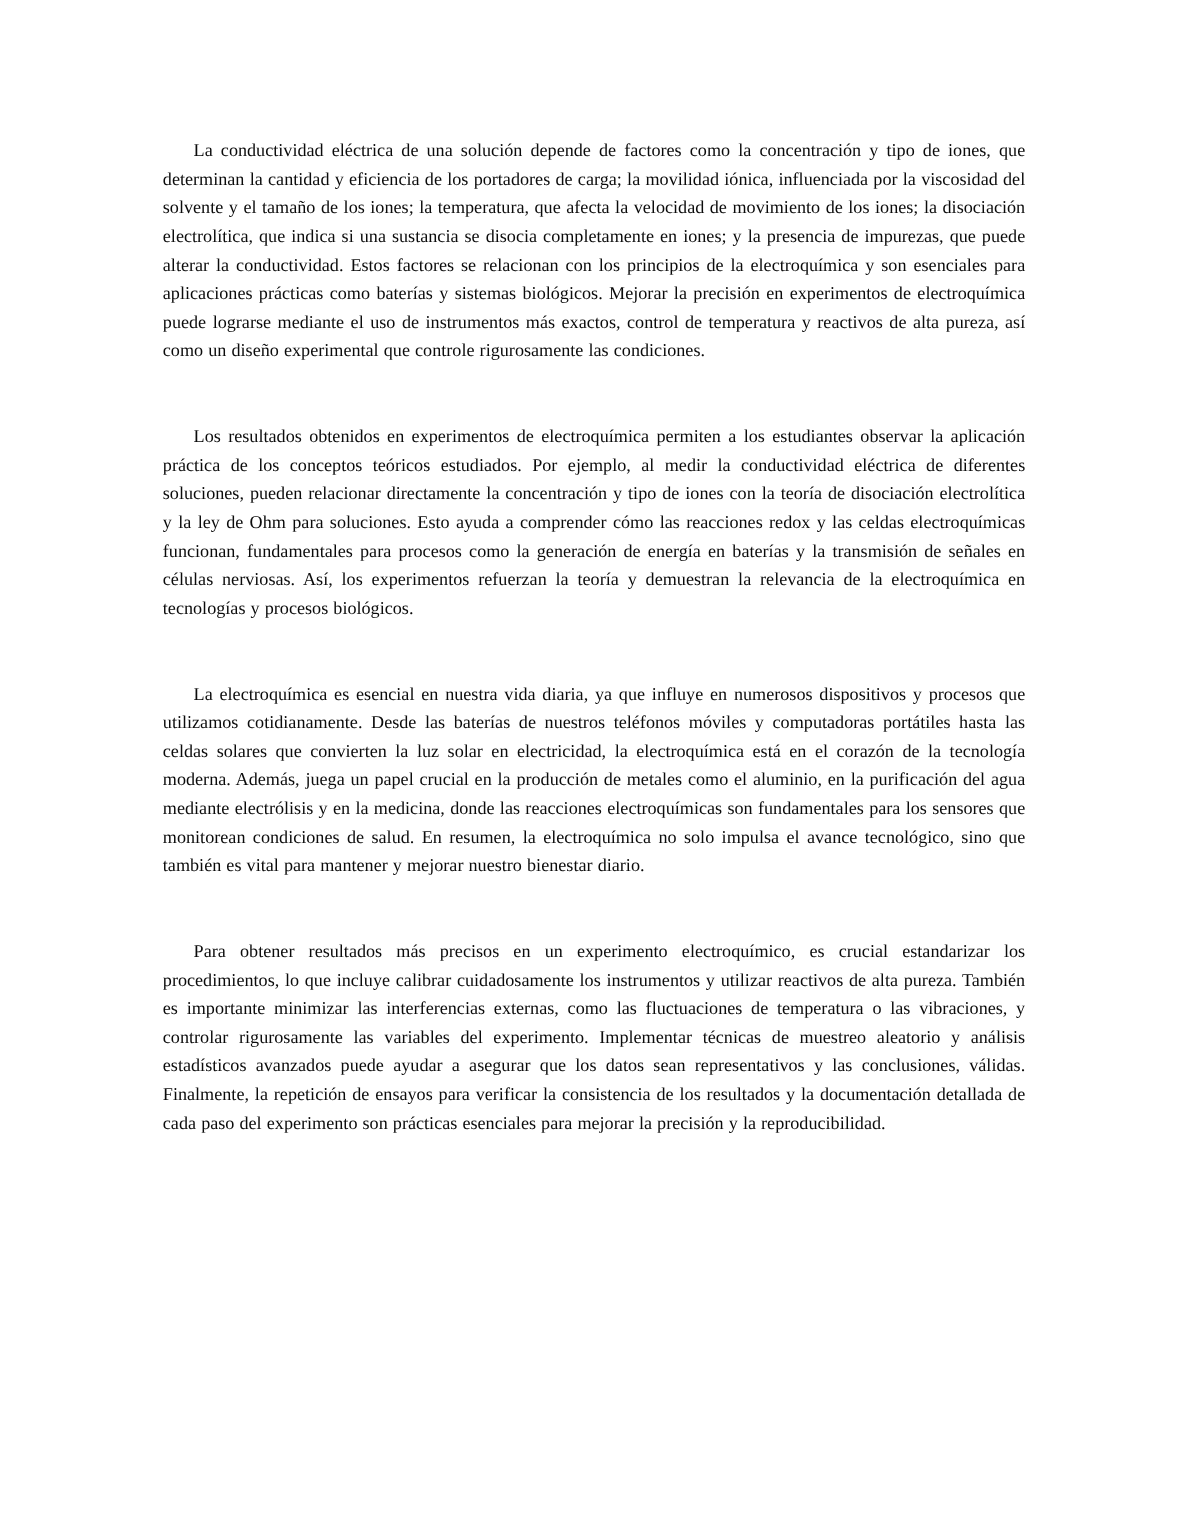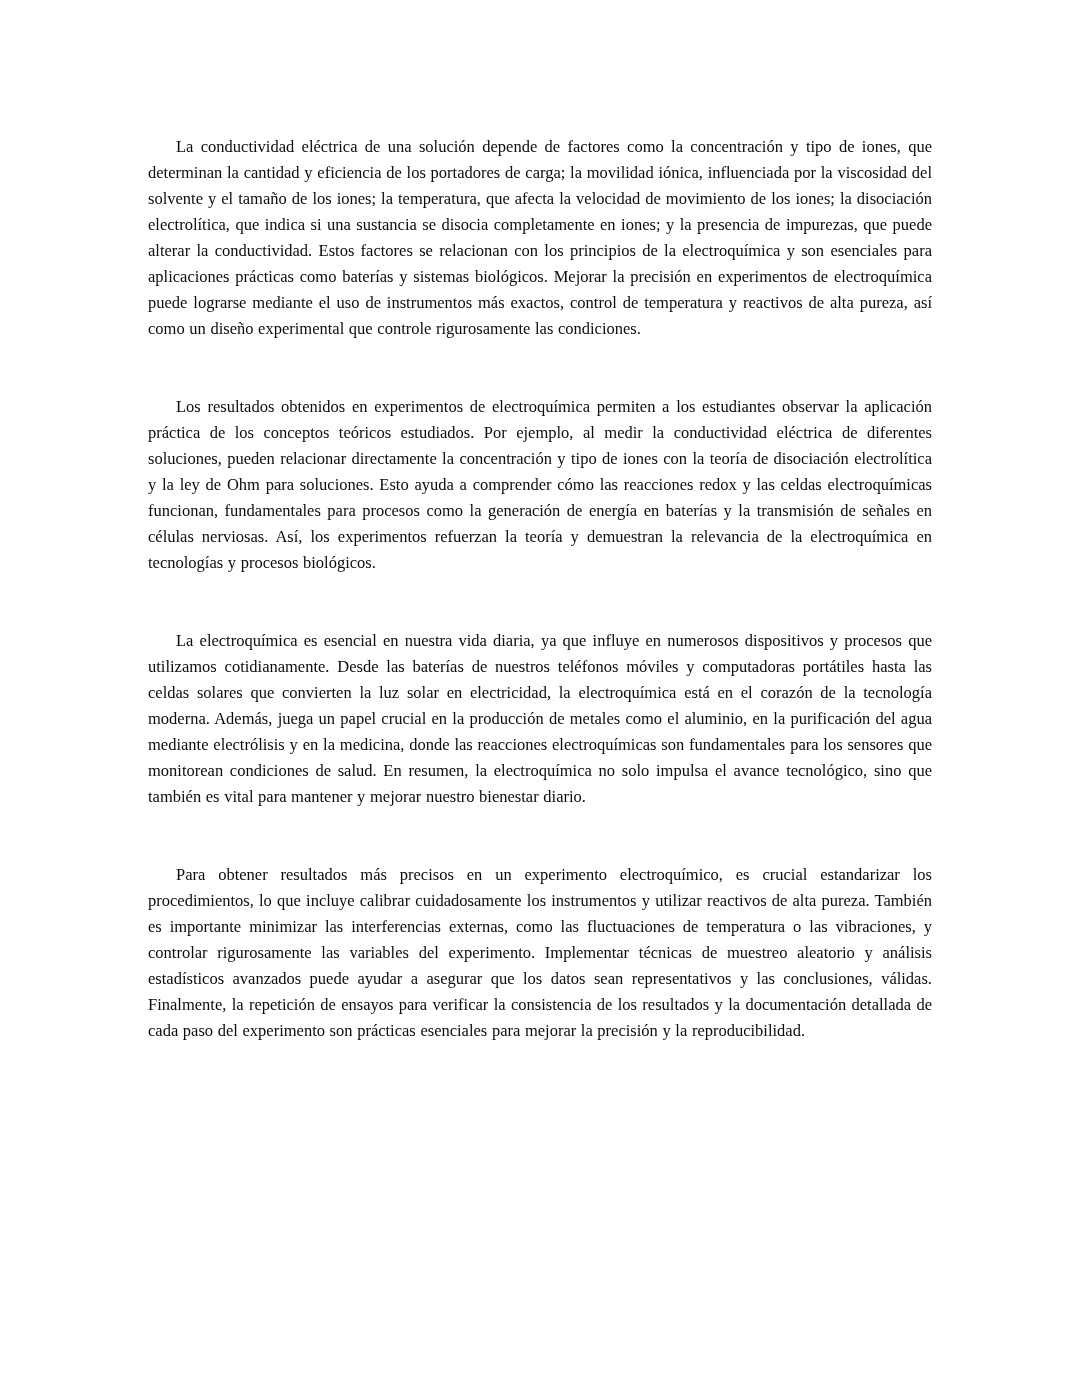--- a/index.html
+++ b/index.html
@@ -19,21 +19,21 @@
       padding: 118px 148px 0 148px;
       background: #ffffff;
     }
     .page p {
       font-family: "Liberation Serif", serif;
       font-size: 16.5px;
       line-height: 26px;
       color: #0b0b0b;
       text-align: justify;
       text-indent: 28px;
-      margin: 16px 0 52px 0;
+      margin: 6px 0 52px 0;
       word-spacing: 0.5px;
     }
   </style>
 </head>
 <body>
 
 <main class="page">
   <p>La conductividad eléctrica de una solución depende de factores como la concentración y tipo de iones, que determinan la cantidad y eficiencia de los portadores de carga; la movilidad iónica, influenciada por la viscosidad del solvente y el tamaño de los iones; la temperatura, que afecta la velocidad de movimiento de los iones; la disociación electrolítica, que indica si una sustancia se disocia completamente en iones; y la presencia de impurezas, que puede alterar la conductividad. Estos factores se relacionan con los principios de la electroquímica y son esenciales para aplicaciones prácticas como baterías y sistemas biológicos. Mejorar la precisión en experimentos de electroquímica puede lograrse mediante el uso de instrumentos más exactos, control de temperatura y reactivos de alta pureza, así como un diseño experimental que controle rigurosamente las condiciones.</p>
   <p>Los resultados obtenidos en experimentos de electroquímica permiten a los estudiantes observar la aplicación práctica de los conceptos teóricos estudiados. Por ejemplo, al medir la conductividad eléctrica de diferentes soluciones, pueden relacionar directamente la concentración y tipo de iones con la teoría de disociación electrolítica y la ley de Ohm para soluciones. Esto ayuda a comprender cómo las reacciones redox y las celdas electroquímicas funcionan, fundamentales para procesos como la generación de energía en baterías y la transmisión de señales en células nerviosas. Así, los experimentos refuerzan la teoría y demuestran la relevancia de la electroquímica en tecnologías y procesos biológicos.</p>
   <p>La electroquímica es esencial en nuestra vida diaria, ya que influye en numerosos dispositivos y procesos que utilizamos cotidianamente. Desde las baterías de nuestros teléfonos móviles y computadoras portátiles hasta las celdas solares que convierten la luz solar en electricidad, la electroquímica está en el corazón de la tecnología moderna. Además, juega un papel crucial en la producción de metales como el aluminio, en la purificación del agua mediante electrólisis y en la medicina, donde las reacciones electroquímicas son fundamentales para los sensores que monitorean condiciones de salud. En resumen, la electroquímica no solo impulsa el avance tecnológico, sino que también es vital para mantener y mejorar nuestro bienestar diario.</p>

